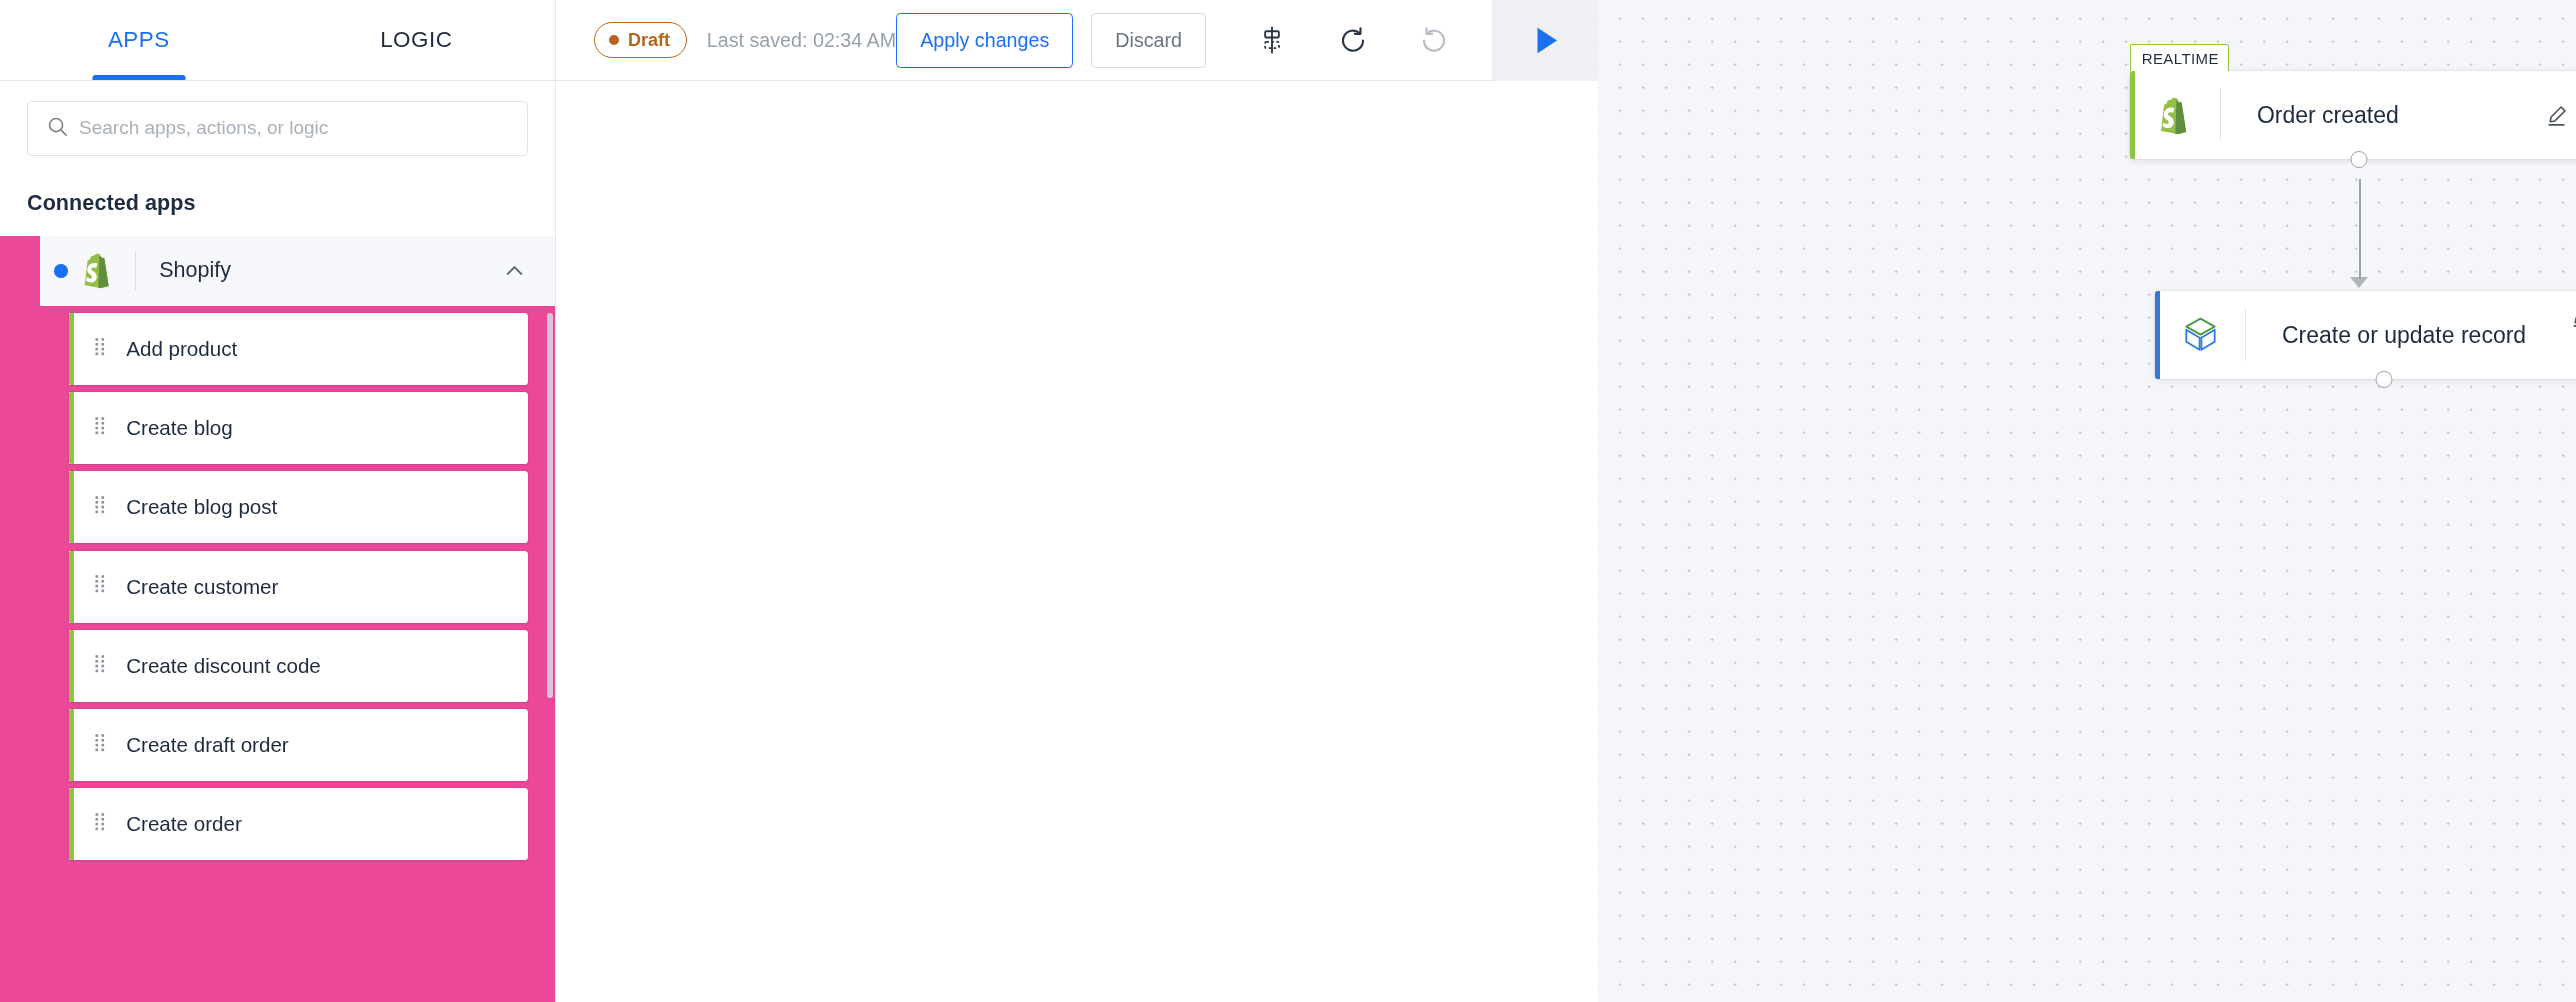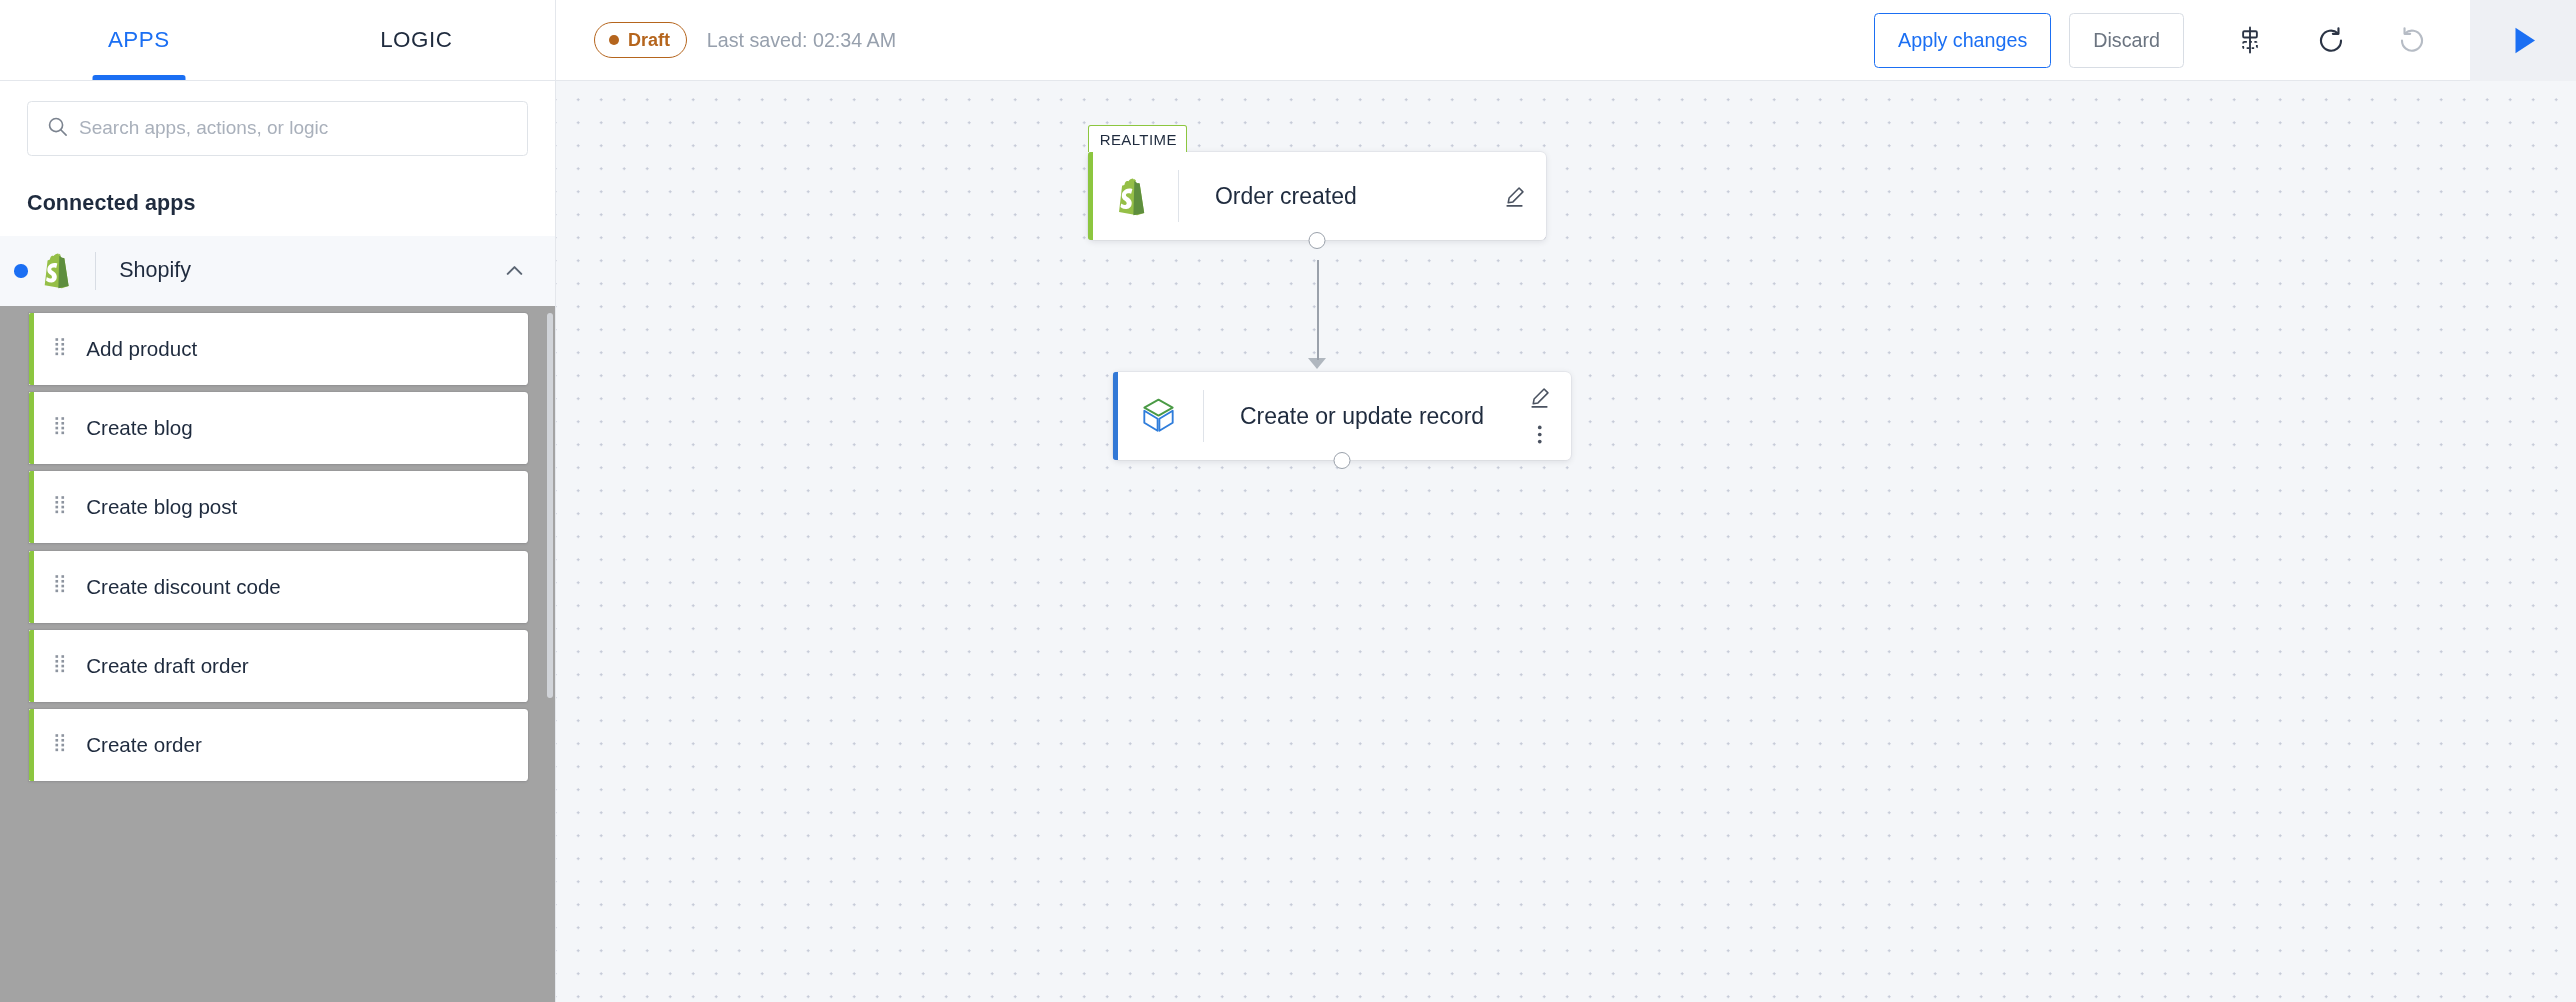--- a/index.html
+++ b/index.html
@@ -54,21 +54,22 @@
   .search-input::placeholder { color: #a9b0bb; }
 
   .section-title {
     font-size: 21.5px; font-weight: 700; color: #1f2b3e;
     padding: 12.5px 27px 19.7px 27px; flex: 0 0 auto;
     letter-spacing: 0.1px;
   }
 
   .app-list {
     flex: 1 1 auto; overflow: hidden; position: relative;
-    background: #a3a3a3;
+    background: #ec4899;
+    padding-left: 40px;
   }
   .app-group-header {
     height: 70px; display: flex; align-items: center;
     background: #f6f8fb; padding: 0 27px 0 14.3px; gap: 0;
     cursor: pointer; position: relative;
   }
   .status-dot { width: 13.4px; height: 13.4px; border-radius: 50%; background: #1b6ff3; flex: 0 0 auto; margin-right: 10.7px; }
   .app-logo { width: 39px; height: 39px; flex: 0 0 auto; display: flex; align-items: center; justify-content: center; }
   .vdiv { width: 0.9px; height: 38px; background: #d8dde4; margin: 0 23px 0 18px; flex: 0 0 auto; }
   .app-group-name { font-size: 21.5px; color: #1f2b3e; flex: 1 1 auto; }
@@ -90,21 +91,21 @@
 
   .sb-track {
     position: absolute; right: 1.8px; top: 0; width: 7.2px; height: 100%;
   }
   .sb-thumb {
     position: absolute; right: 0; top: 77px; width: 6.3px; height: 385px;
     background: #d9dde3; border-radius: 3.6px; opacity: 0.85;
   }
 
   
-  .main { flex: 1 1 auto; position: relative; height: 1002px; display: flex; flex-direction: column; }
+  .main { flex: 1 1 auto; position: relative; height: 1002px; display: flex; flex-direction: row; }
   .topbar {
     height: 81px; flex: 0 0 auto; background: #ffffff;
     border-bottom: 0.9px solid #e4e7ec;
     display: flex; align-items: center; padding-left: 38px;
     position: relative; z-index: 4;
   }
   .badge-draft {
     height: 36px; padding: 0 16px 0 14.3px;
     border: 1.4px solid #b5651d; border-radius: 18px;
     display: flex; align-items: center; gap: 9px;
@@ -278,20 +279,37 @@
                 <rect x="1" y="9" width="2.2" height="2.2"></rect>
                   <rect x="6" y="9" width="2.2" height="2.2"></rect>
                 <rect x="1" y="13" width="2.2" height="2.2"></rect>
                   <rect x="6" y="13" width="2.2" height="2.2"></rect>
               </g>
             </svg>
           </span>
           <span class="action-label">Create blog post</span>
         </div>
 
+        <div class="action-item">
+          <span class="grip">
+            <svg width="12.5" height="21.5" viewBox="0 0 10 18">
+              <g fill="#8d949f">
+                <rect x="1" y="1" width="2.2" height="2.2"></rect>
+                  <rect x="6" y="1" width="2.2" height="2.2"></rect>
+                <rect x="1" y="5" width="2.2" height="2.2"></rect>
+                  <rect x="6" y="5" width="2.2" height="2.2"></rect>
+                <rect x="1" y="9" width="2.2" height="2.2"></rect>
+                  <rect x="6" y="9" width="2.2" height="2.2"></rect>
+                <rect x="1" y="13" width="2.2" height="2.2"></rect>
+                  <rect x="6" y="13" width="2.2" height="2.2"></rect>
+              </g>
+            </svg>
+          </span>
+          <span class="action-label">Create customer</span>
+        </div>
 
         <div class="action-item">
           <span class="grip">
             <svg width="12.5" height="21.5" viewBox="0 0 10 18">
               <g fill="#8d949f">
                 <rect x="1" y="1" width="2.2" height="2.2"></rect>
                   <rect x="6" y="1" width="2.2" height="2.2"></rect>
                 <rect x="1" y="5" width="2.2" height="2.2"></rect>
                   <rect x="6" y="5" width="2.2" height="2.2"></rect>
                 <rect x="1" y="9" width="2.2" height="2.2"></rect>

